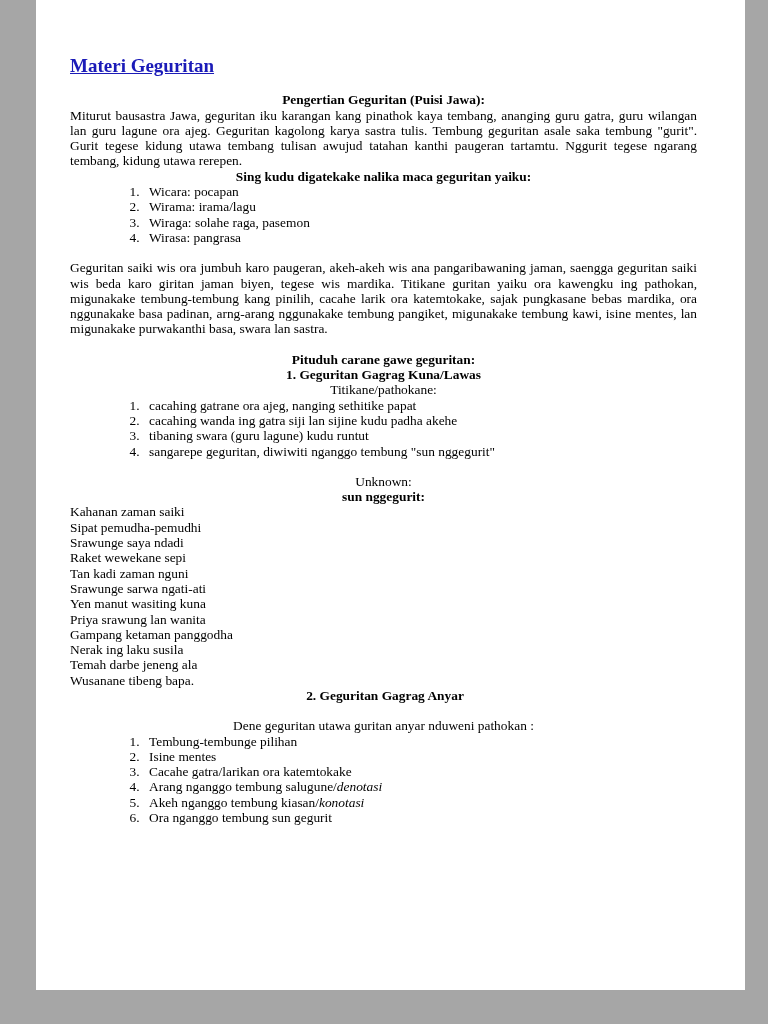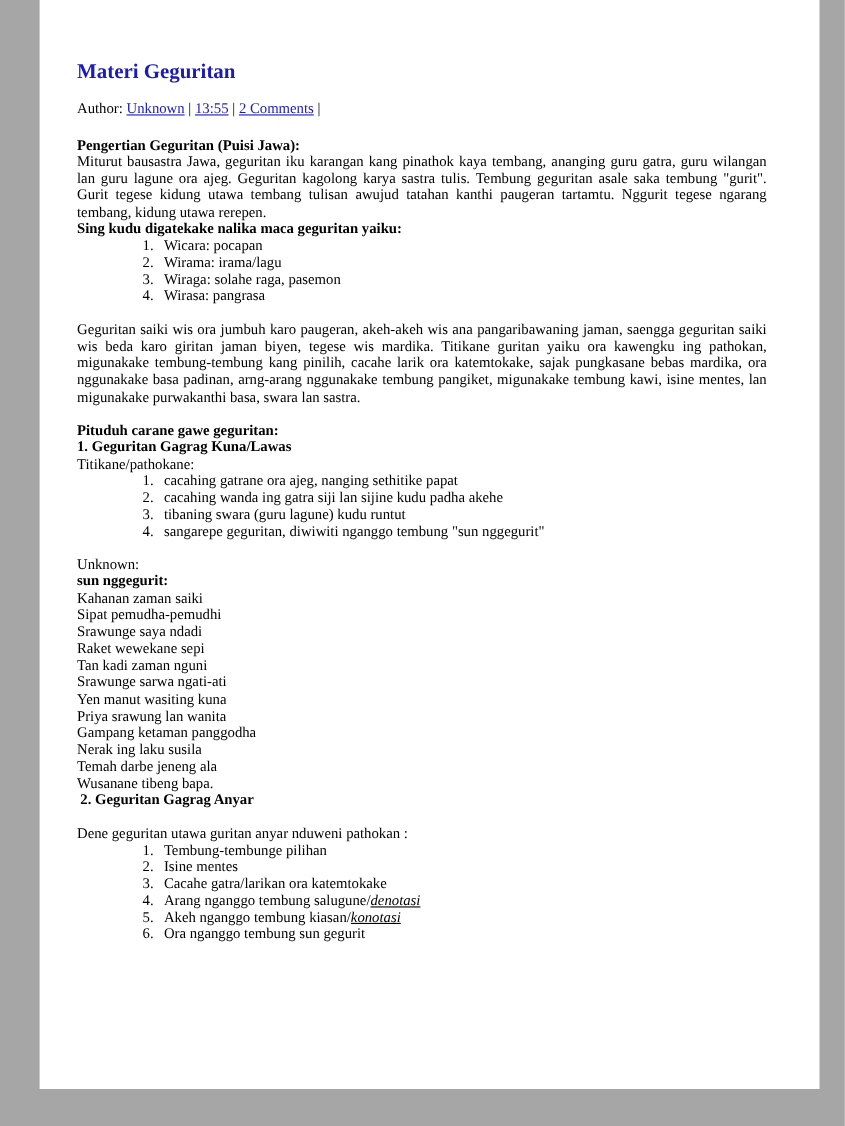--- a/index.html
+++ b/index.html
@@ -16,35 +16,36 @@
     padding: 58px 48px 30px 34px;
     color: #000000;
     font-size: 13.4px;
     line-height: 15.3px;
   }
   .spacer-bottom { height: 34px; }
   .doc-title {
     color: #1b1bb8;
     font-size: 19px;
     font-weight: bold;
+    text-decoration: underline;
     display: inline-block;
     margin: 0 0 0 0;
     cursor: pointer;
   }
   .author-line { margin-top: 17px; font-size: 13.4px; }
   .author-line .lnk {
     color: #1b1bb8;
     text-decoration: underline;
     cursor: pointer;
   }
   .author-line .sep { color: #000; }
   .bold { font-weight: bold; }
-  .italic { font-style: italic; text-decoration: underline; }
+  .italic { font-style: italic; }
   .para { text-align: justify; margin: 0; }
-  .block { margin: 0; }
+  .block { margin: 0; text-align: center; }
   .mt { margin-top: 15px; }
   .mt-lg { margin-top: 17px; }
   ol.olist {
     margin: 0;
     padding-left: 58px;
   }
   ol.olist li {
     padding-left: 6px;
     line-height: 15.3px;
     margin-left: 15px;
@@ -52,29 +53,20 @@
   .poem-line { line-height: 15.3px; }
   .indent-sm { margin-left: 3px; }
 </style>
 </head>
 <body>
 
 <div class="page">
 
   <a class="doc-title">Materi Geguritan</a>
 
-  <div class="author-line">
-    <span>Author:</span>
-    <span class="lnk">Unknown</span>
-    <span class="sep">|</span>
-    <span class="lnk">13:55</span>
-    <span class="sep">|</span>
-    <span class="lnk">2 Comments</span>
-    <span class="sep">|</span>
-  </div>
 
   <div class="block mt-lg bold">Pengertian Geguritan (Puisi Jawa):</div>
   <p class="para">Miturut bausastra Jawa, geguritan iku karangan kang pinathok kaya tembang, ananging guru gatra, guru wilangan lan guru lagune ora ajeg. Geguritan kagolong karya sastra tulis. Tembung geguritan asale saka tembung "gurit". Gurit tegese kidung utawa tembang tulisan awujud tatahan kanthi paugeran tartamtu. Nggurit tegese ngarang tembang, kidung utawa rerepen.</p>
 
   <div class="block bold">Sing kudu digatekake nalika maca geguritan yaiku:</div>
   <ol class="olist">
     <li><span>Wicara: pocapan</span></li>
     <li><span>Wirama: irama/lagu</span></li>
     <li><span>Wiraga: solahe raga, pasemon</span></li>
     <li><span>Wirasa: pangrasa</span></li>

